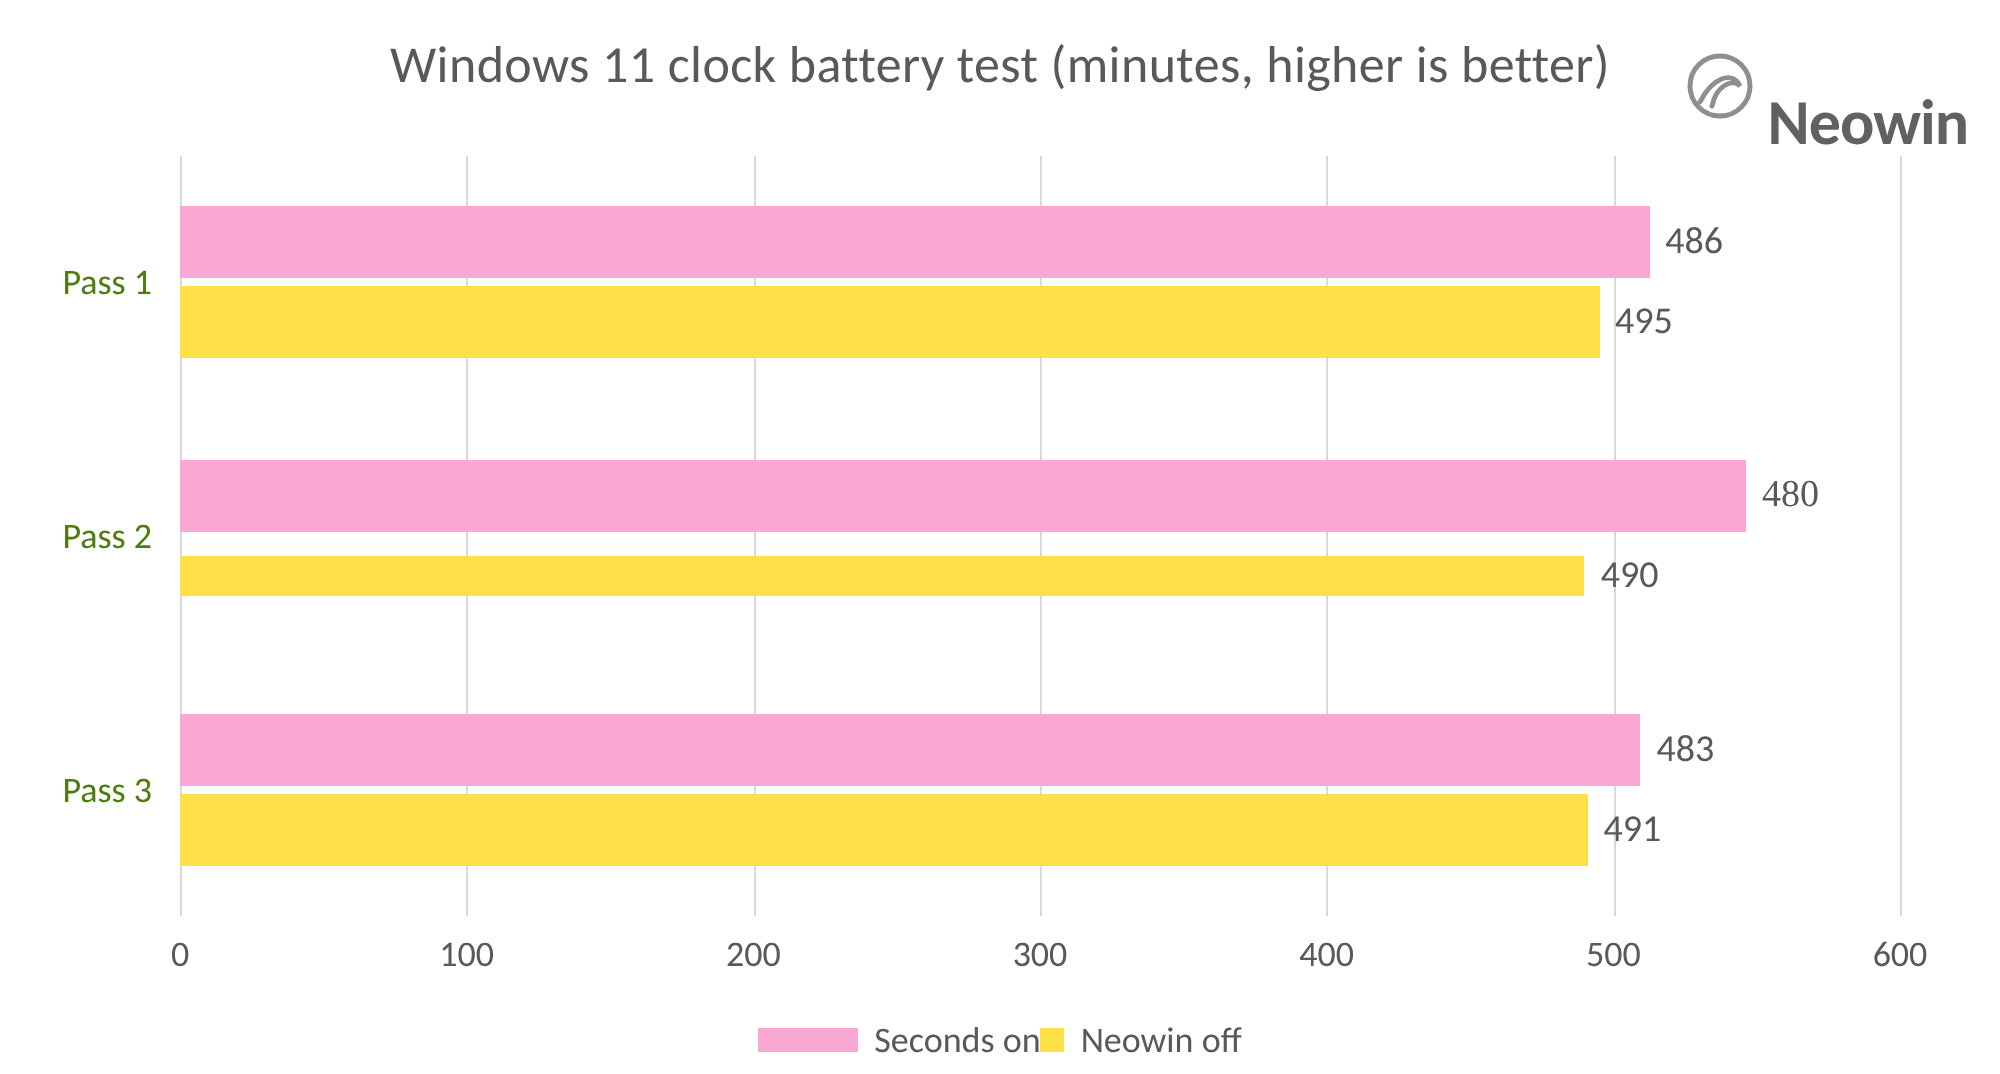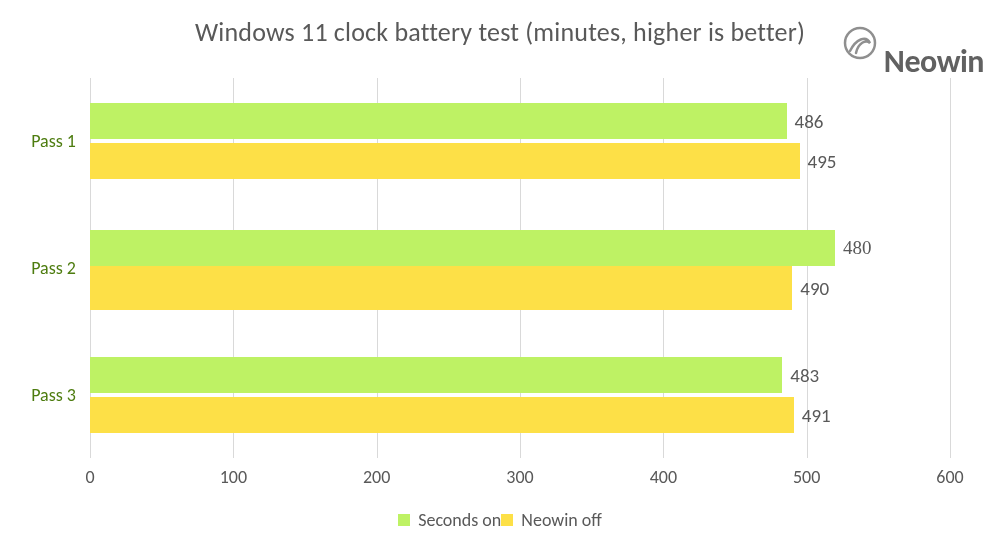--- a/index.html
+++ b/index.html
@@ -85,21 +85,21 @@
   }
   .bar .val {
     position: absolute;
     left: 100%;
     top: 50%;
     transform: translateY(-50%);
     padding-left: 8px;
     font-size: 19px;
     color: #595959;
   }
-  .series-on  { background: #bef264; }
+  .series-on  { background: #f9a8d4; padding-left: 38px; }
   .series-off { background: #fde047; }
 
   .legend {
     position: absolute;
     left: 0;
     bottom: 6px;
     width: 100%;
     display: flex;
     justify-content: center;
     font-size: 18px;
@@ -152,21 +152,21 @@
       <div class="bar series-on" style="left: 0px; top: 43.3333px; width: 696.6px; height: 36px;">
         <span class="val">486</span>
       </div>
       <div class="bar series-off" style="left: 0px; top: 83.3333px; width: 709.5px; height: 36px;">
         <span class="val">495</span>
       </div>
       <div class="cat-label" style="top: 190px;">Pass 2</div>
       <div class="bar series-on" style="left: 0px; top: 170px; width: 745px; height: 36px; font-family: Liberation Serif, serif;">
         <span class="val">480</span>
       </div>
-      <div class="bar series-off" style="left: 0px; top: 210px; width: 702.333px; height: 44px;">
+      <div class="bar series-off" style="left: 0px; top: 210px; width: 702.333px; height: 20px;">
         <span class="val">490</span>
       </div>
       <div class="cat-label" style="top: 316.667px;">Pass 3</div>
       <div class="bar series-on" style="left: 0px; top: 296.667px; width: 692.3px; height: 36px;">
         <span class="val">483</span>
       </div>
       <div class="bar series-off" style="left: 0px; top: 336.667px; width: 703.767px; height: 36px;">
         <span class="val">491</span>
       </div>
     </div>

